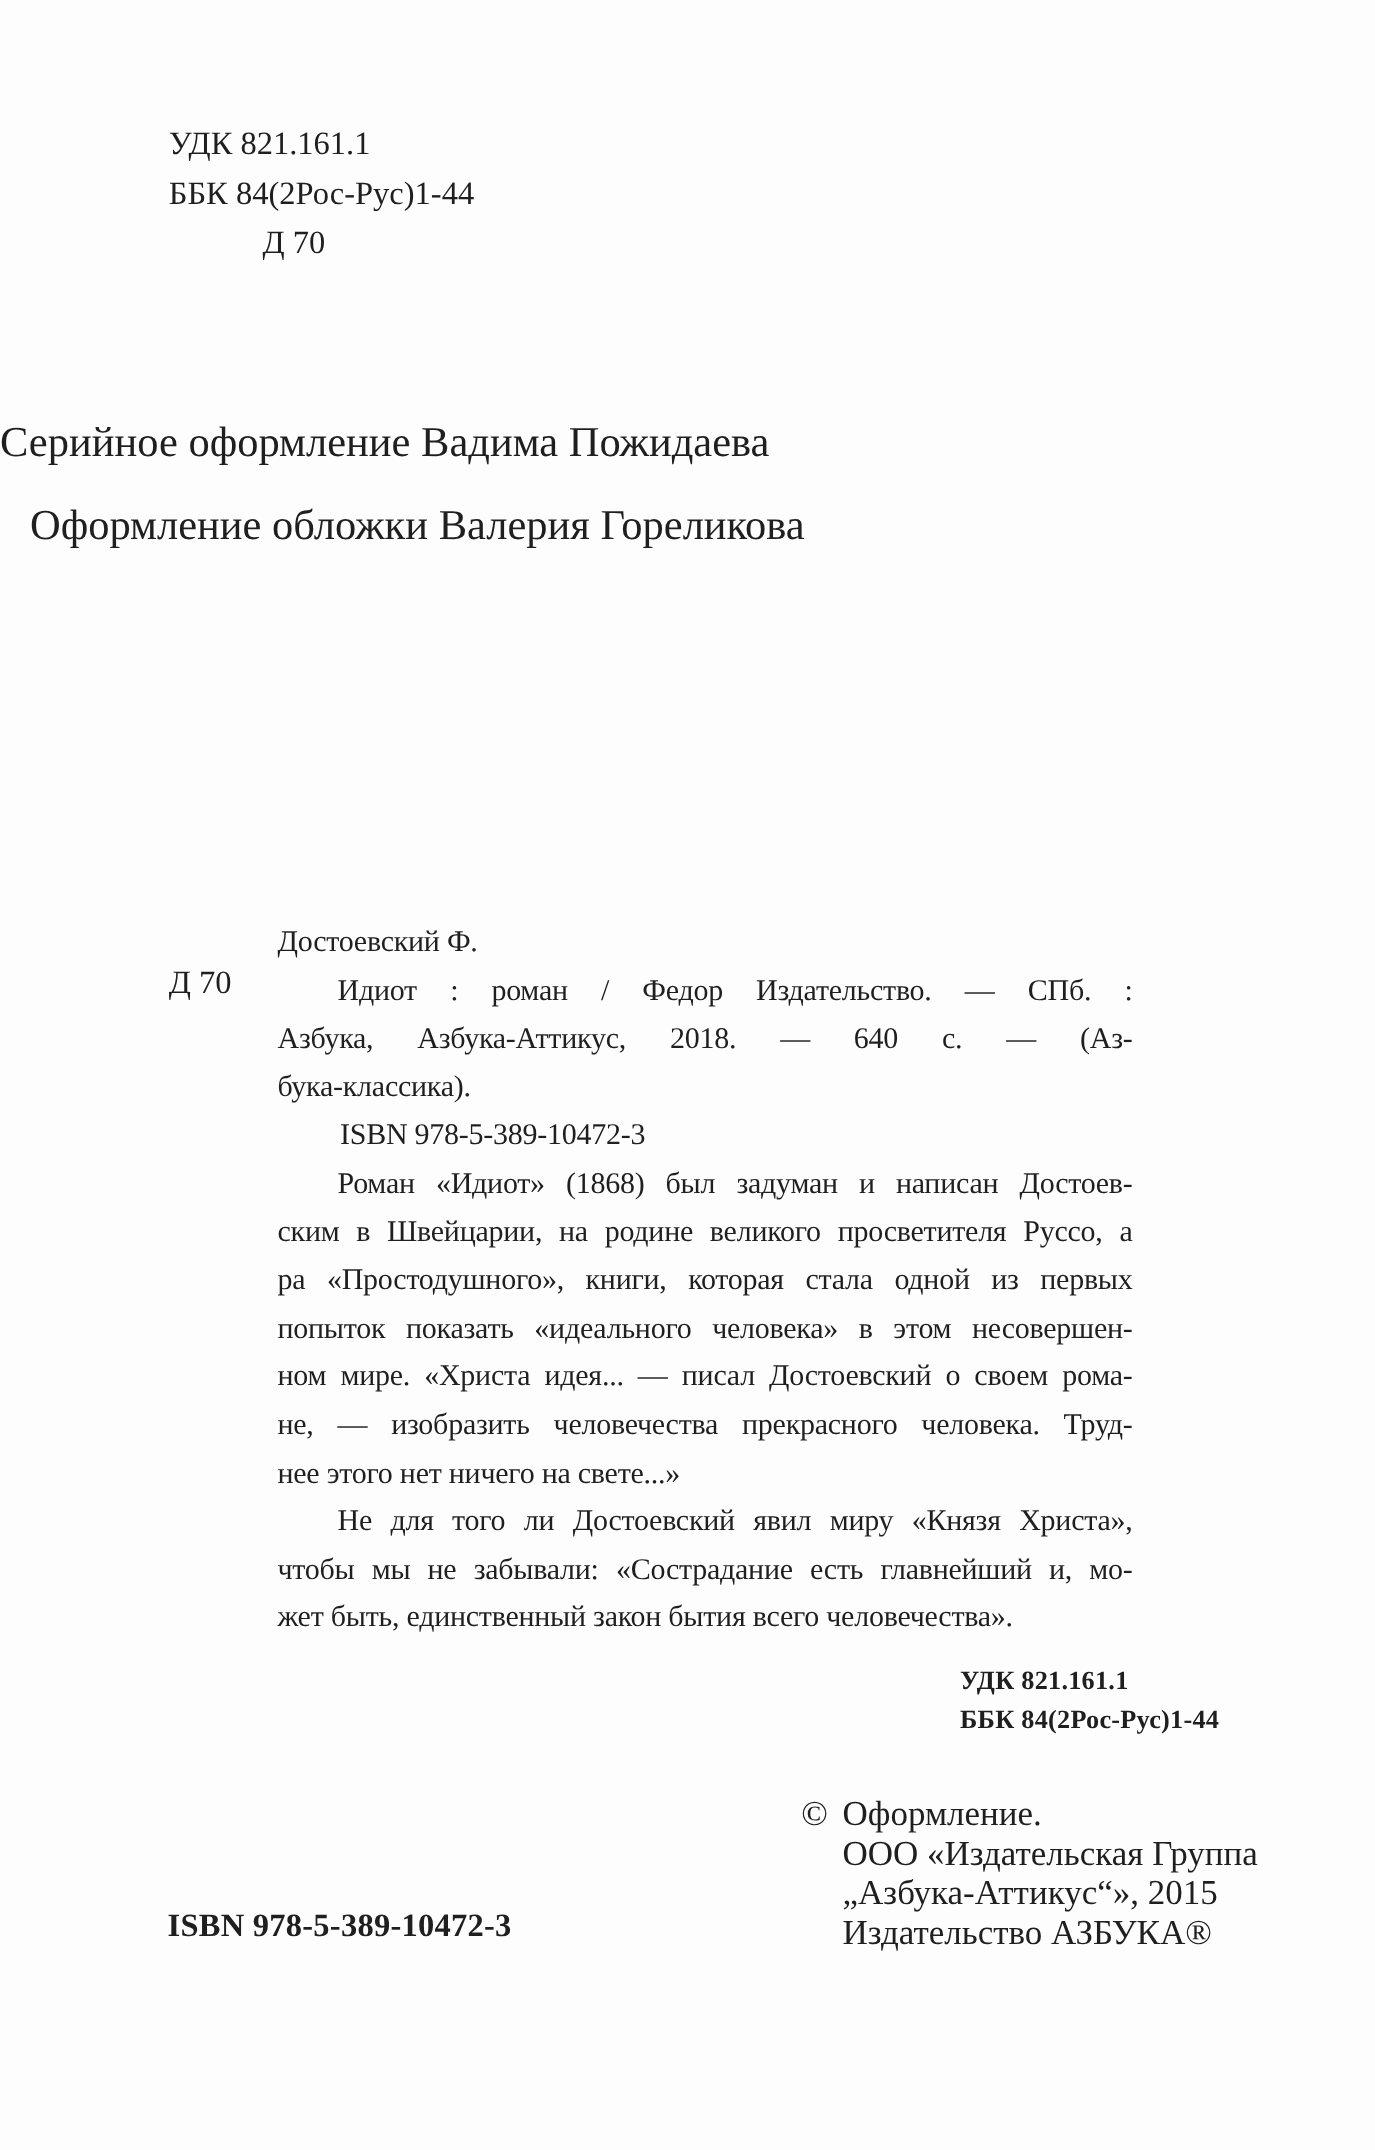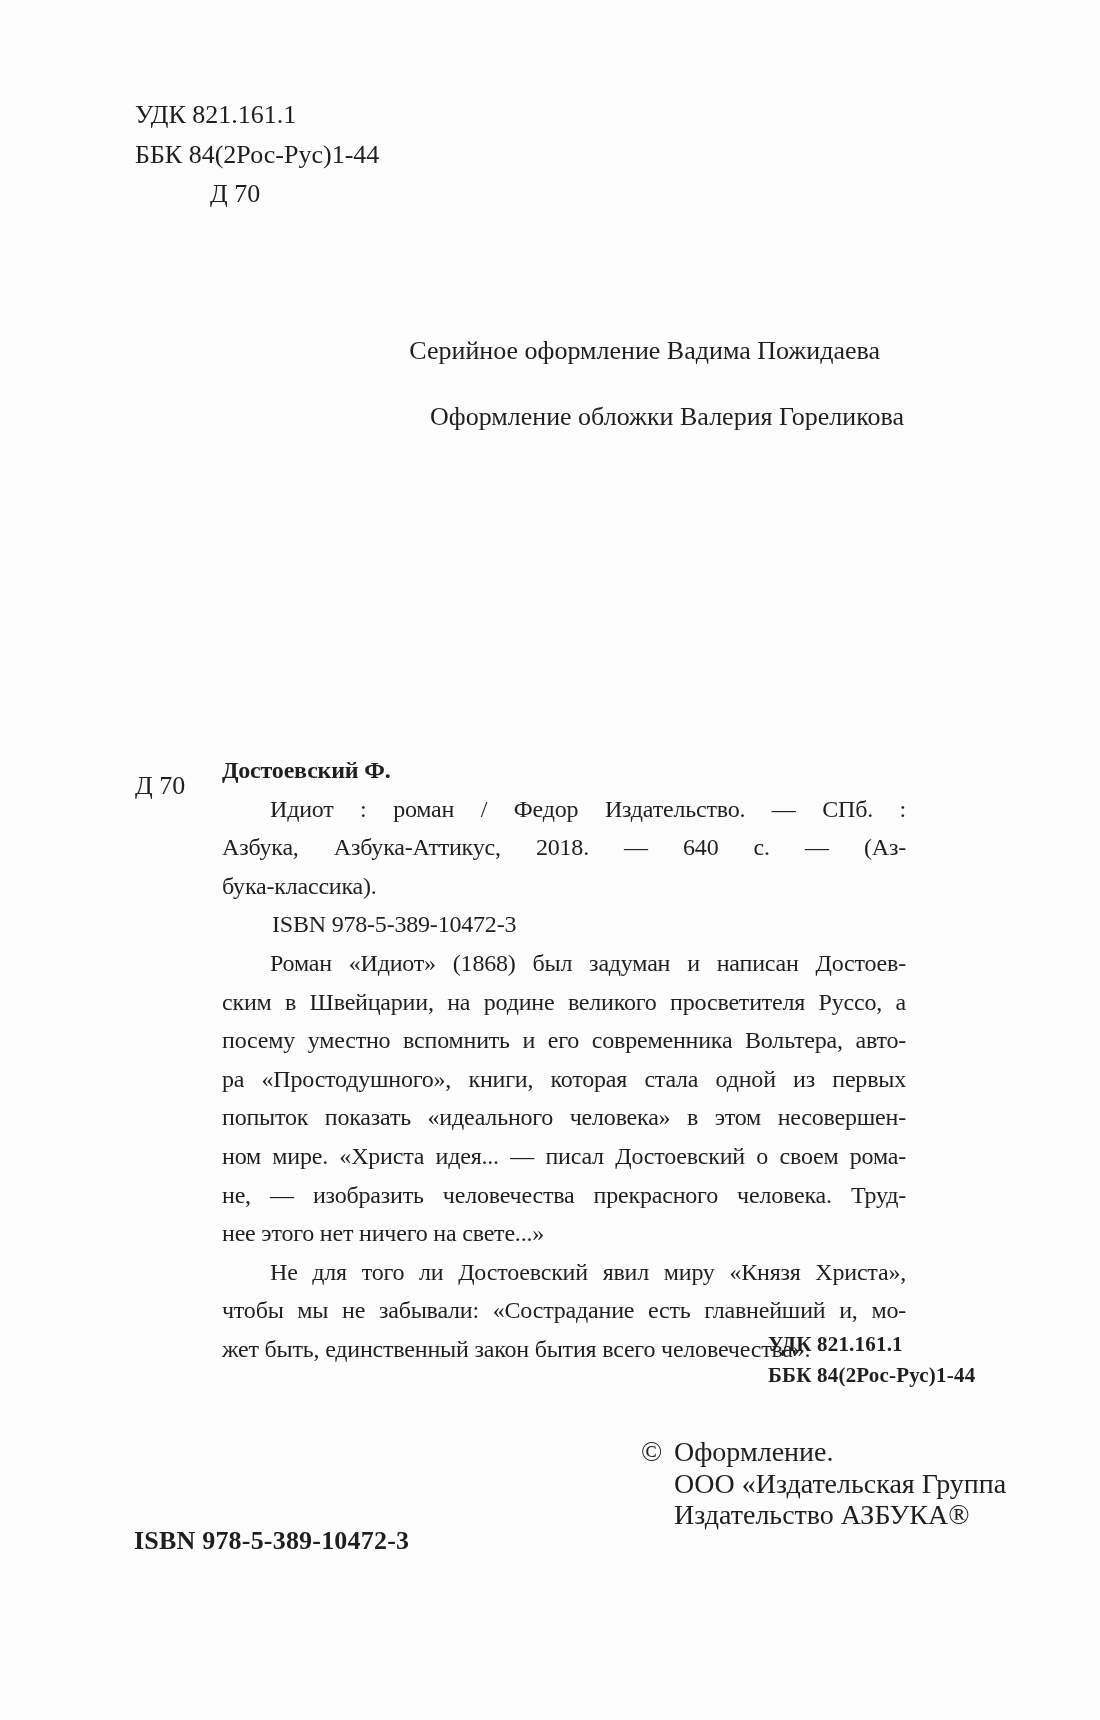--- a/index.html
+++ b/index.html
@@ -11,34 +11,34 @@
     position: relative;
     overflow: hidden;
   }
   .abs { position: absolute; }
 
   
   #top-block { left: 135px; top: 95px; font-size: 26px; line-height: 39.5px; }
   #top-block .code-line { padding-left: 75px; }
 
   
-  .credit-line { left: 0; width: 880px; text-align: right; font-size: 26px; }
+  .credit-line { left: 0; width: 880px; text-align: left; font-size: 34px; }
   #credit-1 { top: 336px; }
   #credit-2 { top: 402px; padding-left: 24px; }
 
   
   #margin-code { left: 135px; top: 771px; font-size: 26px; }
 
   
   #annotation {
     left: 222px; top: 735px; width: 684px;
     font-size: 24px; line-height: 38.6px;
     letter-spacing: -0.2px;
   }
-  #annotation .heading { font-weight: bold; margin-top: 16px; }
+  #annotation .heading { font-weight: normal; }
   #annotation .line { white-space: nowrap; }
   #annotation .just { text-align: justify; text-align-last: justify; }
   #annotation .ind { text-indent: 48px; }
   #annotation .ind2 { text-indent: 50px; }
 
   
   #bottom-codes { left: 768px; top: 1329px; font-size: 21px; font-weight: bold; line-height: 30.5px; letter-spacing: 0.2px; }
 
   
   #copyright { left: 641px; top: 1436px; font-size: 28px; line-height: 31.5px; }
@@ -63,37 +63,37 @@
 <div class="abs" id="margin-code">Д 70</div>
 
 <div class="abs" id="annotation">
   <div class="heading">Достоевский Ф.</div>
   <div class="line just ind">Идиот : роман / Федор Издательство. — СПб. :</div>
   <div class="line just">Азбука, Азбука-Аттикус, 2018. — 640 с. — (Аз-</div>
   <div class="line">бука-классика).</div>
   <div class="line ind2">ISBN 978-5-389-10472-3</div>
   <div class="line just ind">Роман «Идиот» (1868) был задуман и написан Достоев-</div>
   <div class="line just">ским в Швейцарии, на родине великого просветителя Руссо, а</div>
-  <div class="line just">посему уместно вспомнить и его современника Вольтера, авто-</div>
   <div class="line just">ра «Простодушного», книги, которая стала одной из первых</div>
   <div class="line just">попыток показать «идеального человека» в этом несовершен-</div>
   <div class="line just">ном мире. «Христа идея... — писал Достоевский о своем рома-</div>
   <div class="line just">не, — изобразить человечества прекрасного человека. Труд-</div>
   <div class="line">нее этого нет ничего на свете...»</div>
   <div class="line just ind">Не для того ли Достоевский явил миру «Князя Христа»,</div>
   <div class="line just">чтобы мы не забывали: «Сострадание есть главнейший и, мо-</div>
   <div class="line">жет быть, единственный закон бытия всего человечества».</div>
 </div>
 
 <div class="abs" id="bottom-codes">
   <div>УДК 821.161.1</div>
   <div>ББК 84(2Рос-Рус)1-44</div>
 </div>
 
 <div class="abs" id="copyright">
   <div>
     <span class="sym">©</span><span>Оформление.</span>
   </div>
   <div class="cont">ООО «Издательская Группа</div>
+  <div class="cont">„Азбука-Аттикус“», 2015</div>
   <div class="cont">Издательство АЗБУКА®</div>
 </div>
 
 <div class="abs" id="isbn-bottom">ISBN 978-5-389-10472-3</div>
 
 </body></html>

